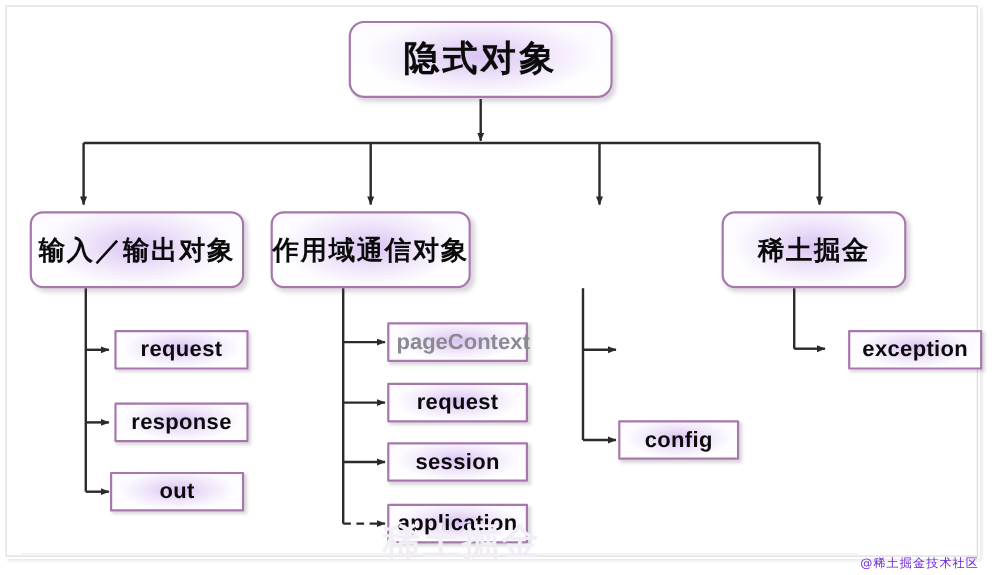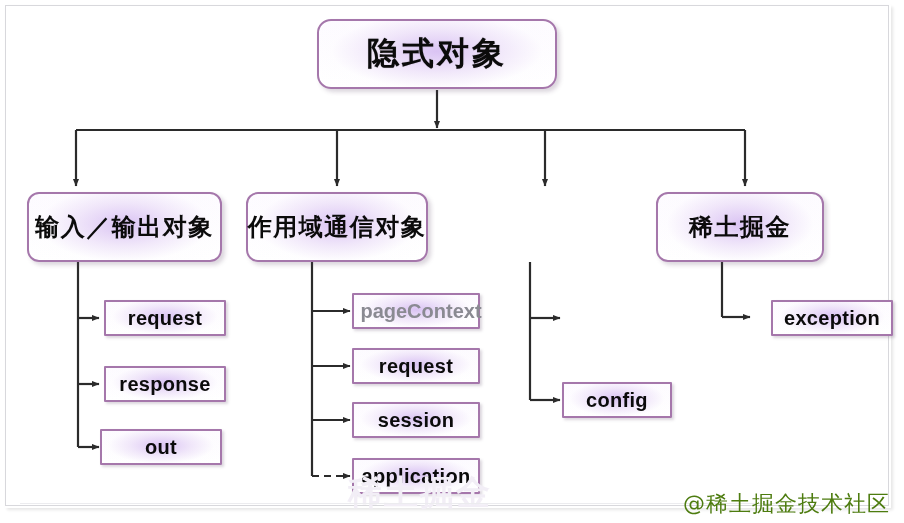--- a/index.html
+++ b/index.html
@@ -59,21 +59,21 @@
   .leaf.muted .lbl{ color:#8a8a92;font-weight:600;letter-spacing:0;margin-left:10px; }
 
   
   svg.wires{position:absolute;left:0;top:0;width:904px;height:523px;overflow:visible;}
   .wire{stroke:#2b2b2b;stroke-width:2.2;fill:none;}
   .wire.dash{stroke-dasharray:7 5;}
 
   
   .watermark{
     position:absolute;right:14px;bottom:4px;
-    font-size:22px;color:#4d7c0f;letter-spacing:1px;
+    font-size:11px;color:#6d28d9;letter-spacing:1px;
     font-family:"DejaVu Sans",sans-serif;
     user-select:none;pointer-events:none;text-align:right;
   }
   .wm-ghost{
     position:absolute;left:348px;top:470px;
     font-size:34px;color:#f2eef6;font-weight:700;letter-spacing:2px;
     pointer-events:none;user-select:none;
   }
   .hline{
     position:absolute;left:20px;top:503px;width:760px;height:1px;

